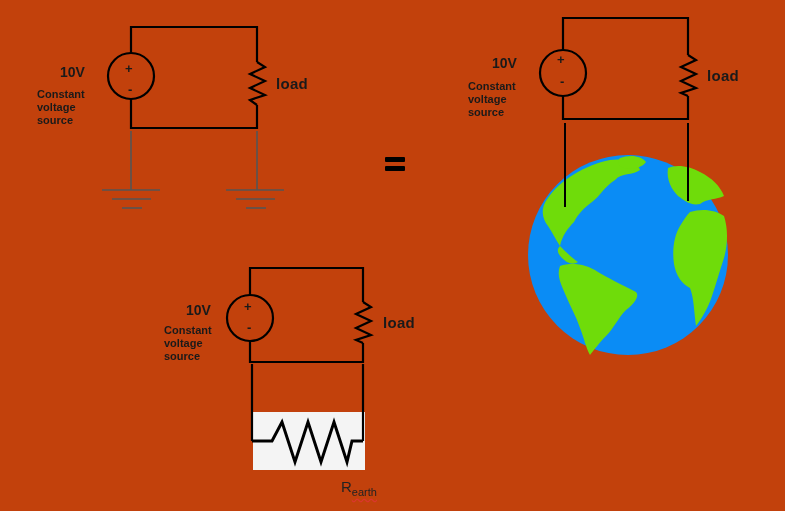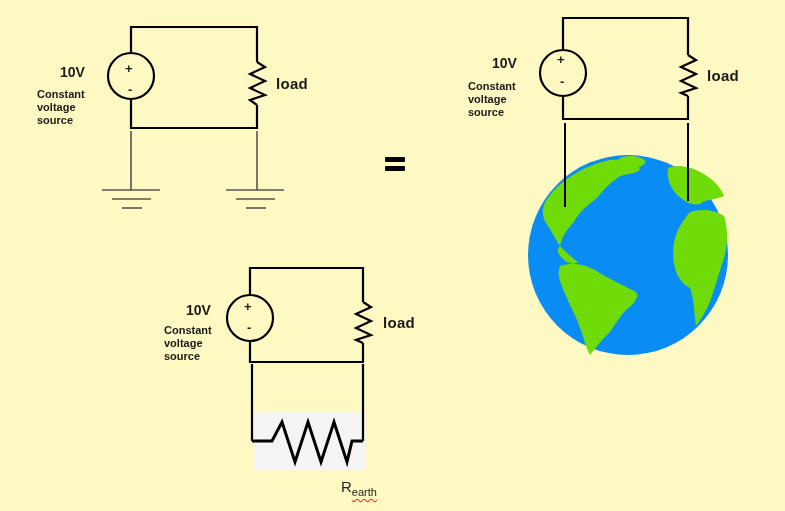--- a/index.html
+++ b/index.html
@@ -1,16 +1,16 @@
 <!DOCTYPE html>
 <html><head>
 <meta charset="utf-8">
 <style>
   html, body { margin: 0; padding: 0; background: #ffffff; }
-  #canvas { position: relative; width: 785px; height: 511px; overflow: hidden; background: #fef9c3; }
+  #canvas { position: relative; width: 785px; height: 511px; overflow: hidden; background: #c2410c; }
   svg { position: absolute; left: 0; top: 0; }
   .lbl { position: absolute; font-family: "Liberation Sans", sans-serif; color: #1a1a1a; white-space: nowrap; }
   .v { font-weight: bold; font-size: 14px; }
   .src { font-weight: bold; font-size: 11px; line-height: 13px; }
   .load { font-size: 15px; font-weight: bold; letter-spacing: 0.3px; }
   .sign { font-weight: bold; font-size: 13px; }
   .rearth { font-family: "Liberation Sans", sans-serif; font-size: 15px; color: #222; margin-left: 48px; }
   .rearth sub { font-size: 11px; text-decoration: underline wavy #d33; text-underline-offset: 2px; vertical-align: -4px; }
 </style>
 </head>

